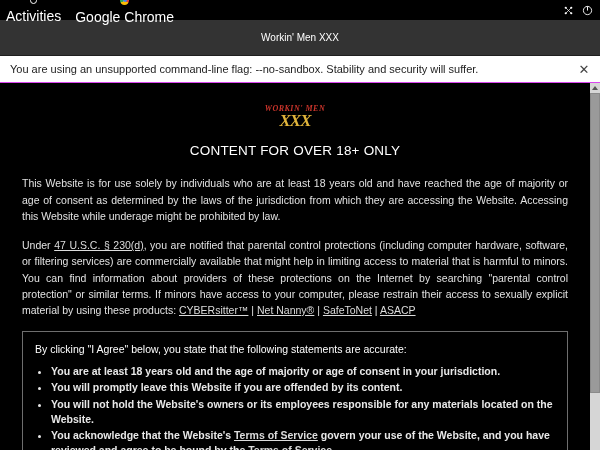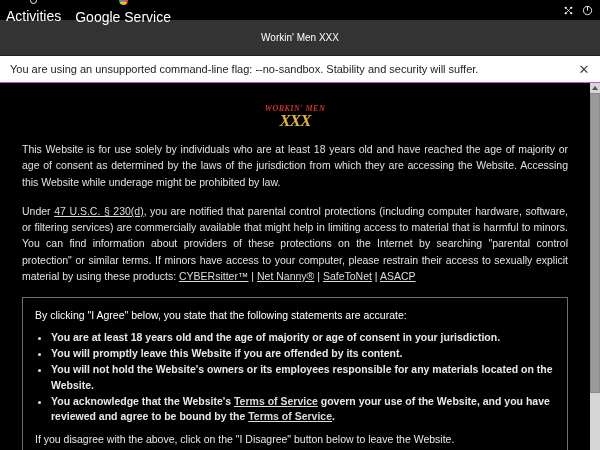--- a/index.html
+++ b/index.html
@@ -224,21 +224,21 @@
 <body>
 
 <div class="topbar">
   <div class="topbar-left">
     <div class="tb-item">
       <span class="dot-activities"></span>
       <span>Activities</span>
     </div>
     <div class="tb-item">
       <span class="chrome-icon"></span>
-      <span>Google Service</span>
+      <span>Google Chrome</span>
     </div>
   </div>
   <div class="topbar-right">
     <svg class="sys-icon" viewBox="0 0 16 16">
       <circle cx="4" cy="4" r="1.6" fill="#fff"></circle>
         <circle cx="12" cy="4" r="1.6" fill="#fff"></circle>
       <circle cx="4" cy="12" r="1.6" fill="#fff"></circle>
         <circle cx="12" cy="12" r="1.6" fill="#fff"></circle>
       <path d="M4 4 L12 12 M12 4 L4 12" stroke="#fff" stroke-width="1"></path>
     </svg>
@@ -261,20 +261,21 @@
 <div class="viewport">
   <div class="page">
 
     <div class="logo-wrap">
       <div class="logo">
         <div class="logo-top">WORKIN' MEN</div>
         <div class="logo-main">XXX</div>
       </div>
     </div>
 
+    <div class="headline">CONTENT FOR OVER 18+ ONLY</div>
 
     <p class="para">This Website is for use solely by individuals who are at least 18 years old and have reached the age of majority or age of consent as determined by the laws of the jurisdiction from which they are accessing the Website. Accessing this Website while underage might be prohibited by law.</p>
 
     <p class="para">
       <span>Under </span><a class="lnk" href="#">47 U.S.C. § 230(d)</a><span>, you are notified that parental control protections (including computer hardware, software, or filtering services) are commercially available that might help in limiting access to material that is harmful to minors. You can find information about providers of these protections on the Internet by searching "parental control protection" or similar terms. If minors have access to your computer, please restrain their access to sexually explicit material by using these products: </span><a class="lnk" href="#">CYBERsitter™</a> | <a class="lnk" href="#">Net Nanny®</a> | <a class="lnk" href="#">SafeToNet</a> | <a class="lnk" href="#">ASACP</a>
     </p>
 
     <div class="box">
       <div class="box-lead">By clicking "I Agree" below, you state that the following statements are accurate:</div>
       <ul>

